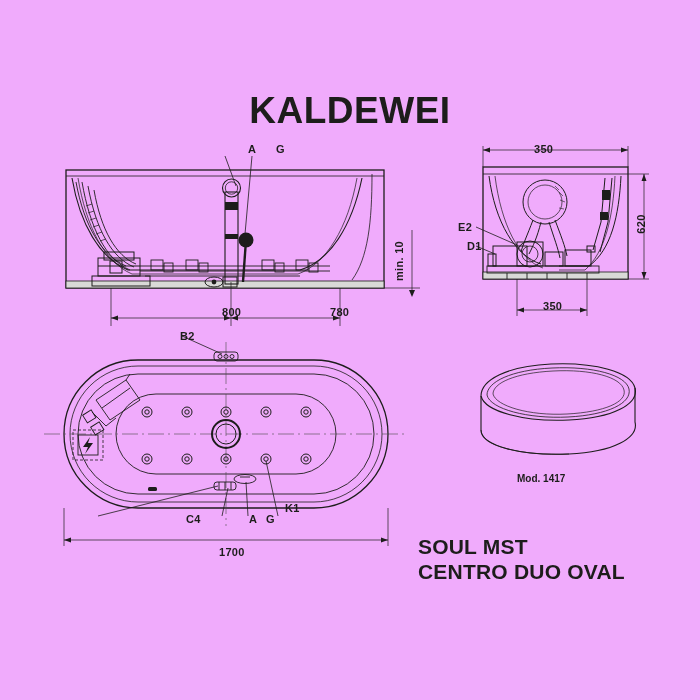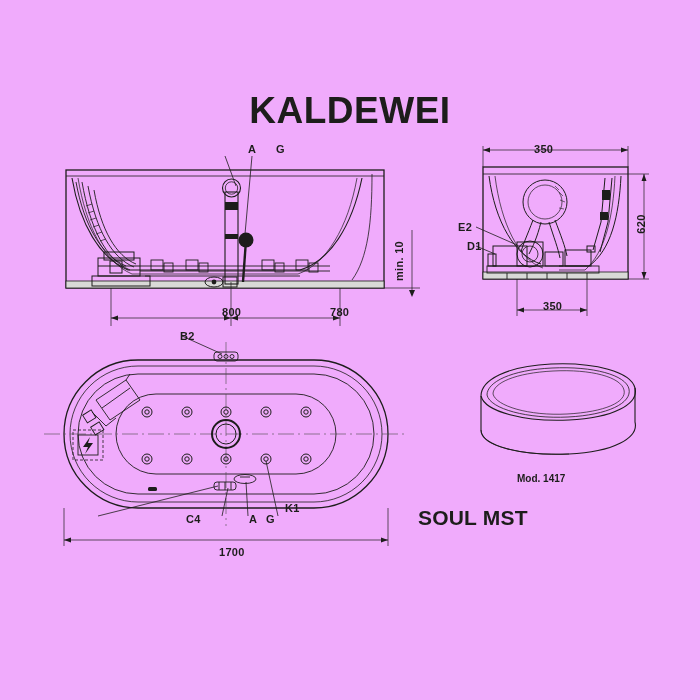--- a/index.html
+++ b/index.html
@@ -11,21 +11,21 @@
   .abs{position:absolute;}
 
   
   #brand{
     left:0;right:0;top:90px;text-align:center;
     font-weight:bold;font-size:37px;letter-spacing:0.5px;
     color:#1d1d1b;font-family:"Liberation Sans",sans-serif;
   }
 
   
-  #title-block{left:418px;top:505px;width:270px;}
+  #title-block{left:418px;top:534px;width:270px;}
   #title-block .tline{
     font-weight:bold;font-size:21px;line-height:25px;
     color:#1d1d1b;letter-spacing:0.2px;white-space:nowrap;
   }
 
   
   .dim-txt{
     font-size:11px;font-weight:bold;color:#1d1d1b;
     letter-spacing:0.3px;white-space:nowrap;
   }
@@ -378,15 +378,16 @@
         <path d="M26 46 L 26 80 C 26 96, 66 106, 114 104 C 158 102, 184 88, 180 72 L 180 38"></path>
         <path d="M26 80 C 26 96, 66 106, 114 104" stroke-width="0.8"></path>
       </g>
     </svg>
   </div>
 
   <div class="abs modtxt" style="left:517px;top:473px;">Mod. 1417</div>
 
   <div class="abs" id="title-block">
     <div class="tline">SOUL MST</div>
+    <div class="tline">CENTRO DUO OVAL</div>
   </div>
 
 </div>
 
 </body></html>

